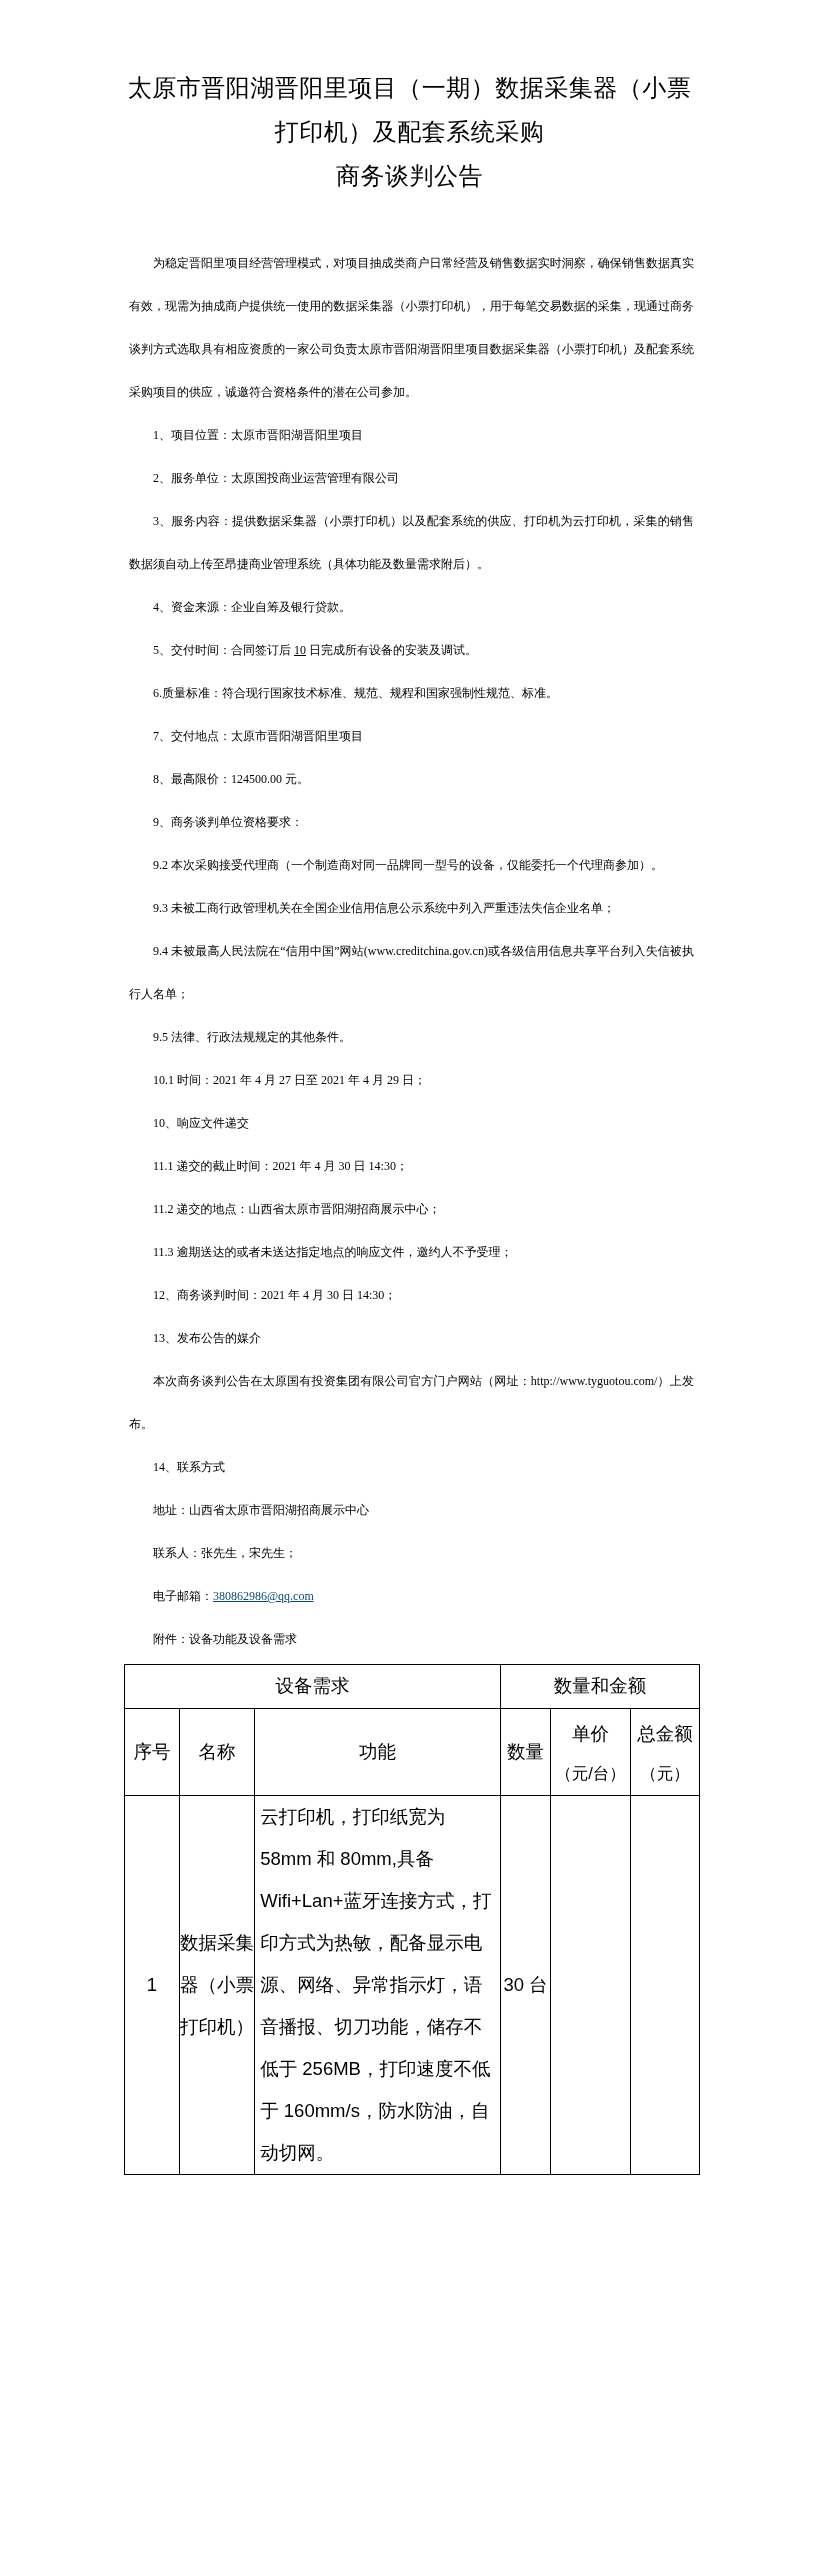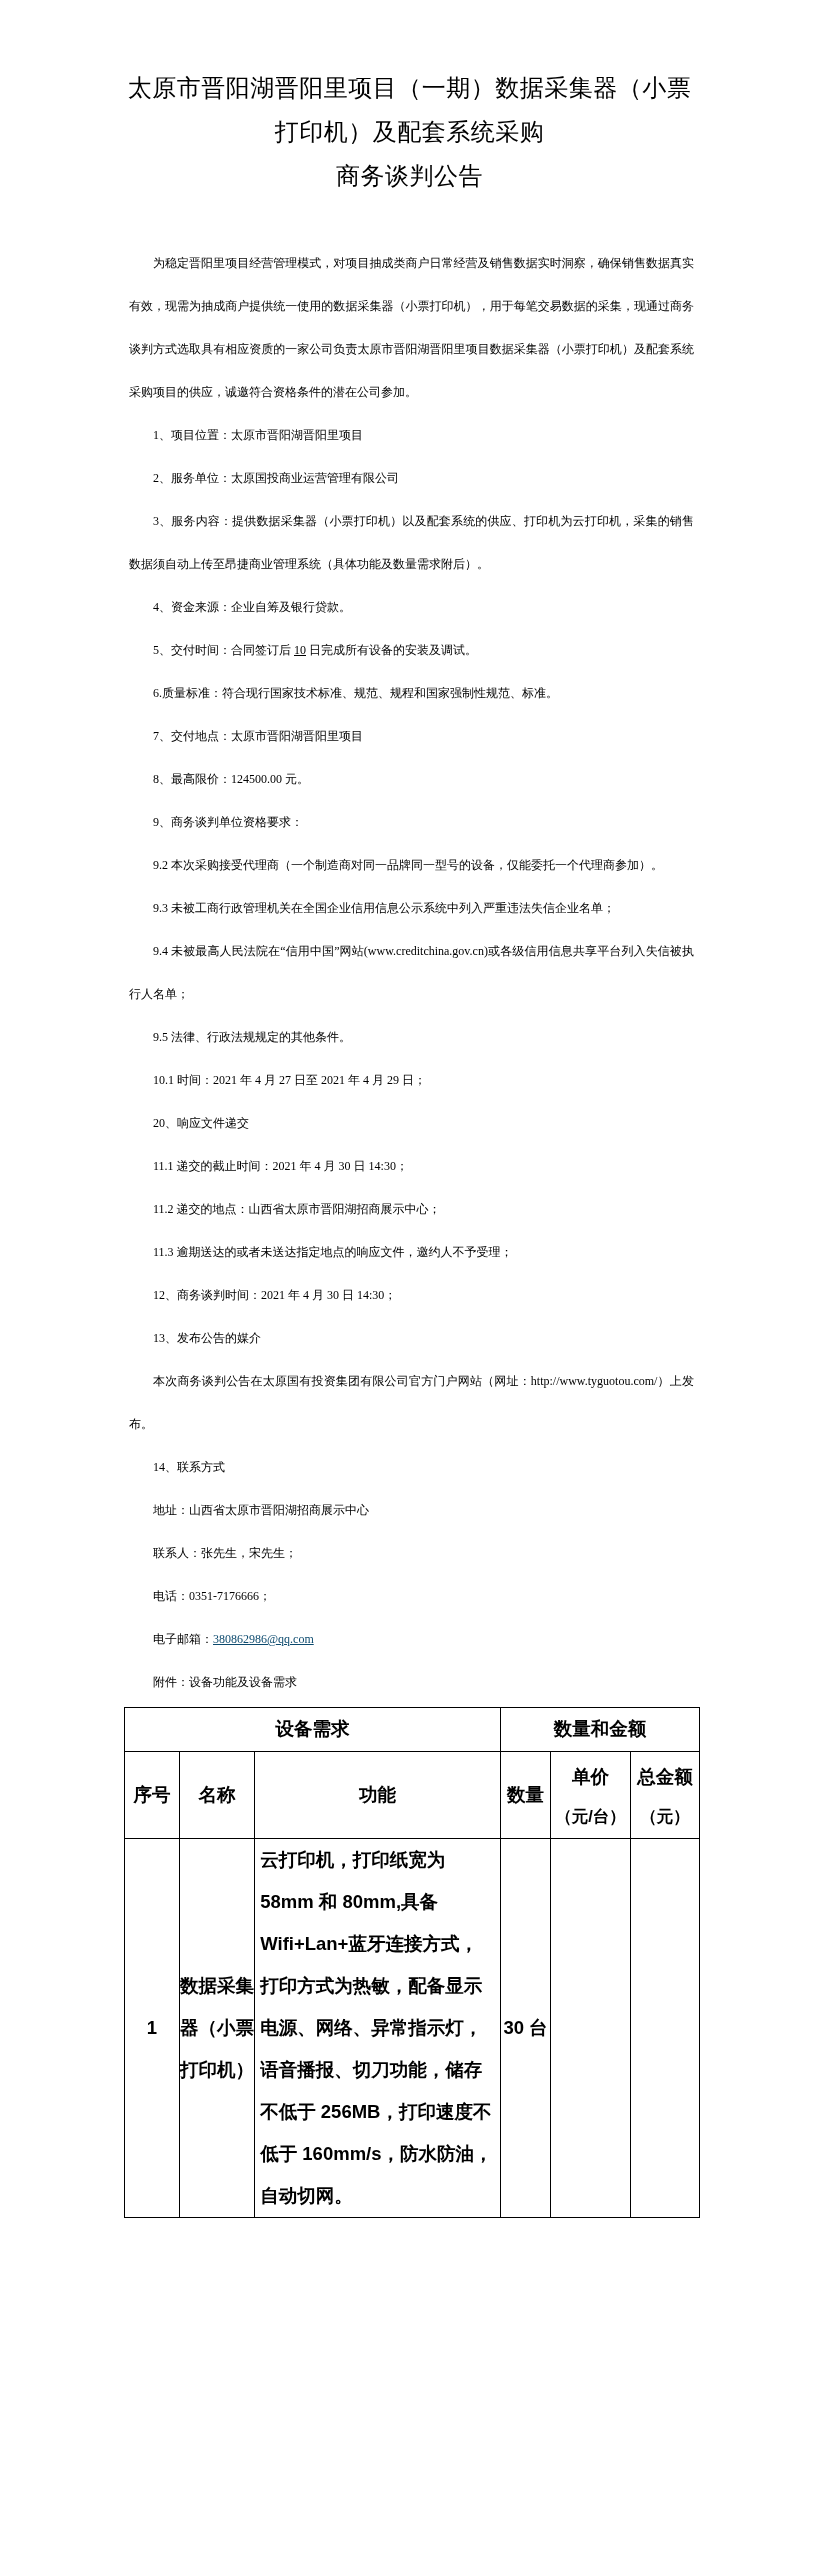--- a/index.html
+++ b/index.html
@@ -57,21 +57,21 @@
     border:1.5px solid #000;
     font-family:"Liberation Sans","DejaVu Sans",sans-serif;
     font-size:18.5px;
     line-height:42px;
     color:#000;
   }
   .req-table th,.req-table td{
     border:1px solid #000;
     vertical-align:middle;
     text-align:center;
-    font-weight:bold;
+    font-weight:normal;
     padding:0;
     overflow:hidden;
     margin-left:36px;
   }
   .req-table .sub{font-size:16.5px;line-height:36px;}
   tr.h1row{height:44px;}
   tr.h2row{height:87px;}
   tr.r1{height:301px;}
   td.func{
     text-align:left;
@@ -97,31 +97,30 @@
     <p><span>5、交付时间：合同签订后 </span><span class="u">10</span><span> 日完成所有设备的安装及调试。</span></p>
     <p>6.质量标准：符合现行国家技术标准、规范、规程和国家强制性规范、标准。</p>
     <p>7、交付地点：太原市晋阳湖晋阳里项目</p>
     <p>8、最高限价：124500.00 元。</p>
     <p>9、商务谈判单位资格要求：</p>
     <p>9.2 本次采购接受代理商（一个制造商对同一品牌同一型号的设备，仅能委托一个代理商参加）。</p>
     <p>9.3 未被工商行政管理机关在全国企业信用信息公示系统中列入严重违法失信企业名单；</p>
     <p>9.4 未被最高人民法院在“信用中国”网站(www.creditchina.gov.cn)或各级信用信息共享平台列入失信被执行人名单；</p>
     <p>9.5 法律、行政法规规定的其他条件。</p>
     <p>10.1 时间：2021 年 4 月 27 日至 2021 年 4 月 29 日；</p>
-    <p>20、响应文件递交</p>
+    <p>10、响应文件递交</p>
     <p>11.1 递交的截止时间：2021 年 4 月 30 日 14:30；</p>
     <p>11.2 递交的地点：山西省太原市晋阳湖招商展示中心；</p>
     <p>11.3 逾期送达的或者未送达指定地点的响应文件，邀约人不予受理；</p>
     <p>12、商务谈判时间：2021 年 4 月 30 日 14:30；</p>
     <p>13、发布公告的媒介</p>
     <p>本次商务谈判公告在太原国有投资集团有限公司官方门户网站（网址：http://www.tyguotou.com/）上发布。</p>
     <p>14、联系方式</p>
     <p>地址：山西省太原市晋阳湖招商展示中心</p>
     <p>联系人：张先生，宋先生；</p>
-    <p>电话：0351-7176666；</p>
     <p><span>电子邮箱：</span><a class="email">380862986@qq.com</a></p>
     <p>附件：设备功能及设备需求</p>
   </div>
 
   <table class="req-table">
     <colgroup>
       <col style="width:55px">
       <col style="width:75px">
       <col style="width:246px">
       <col style="width:50px">

